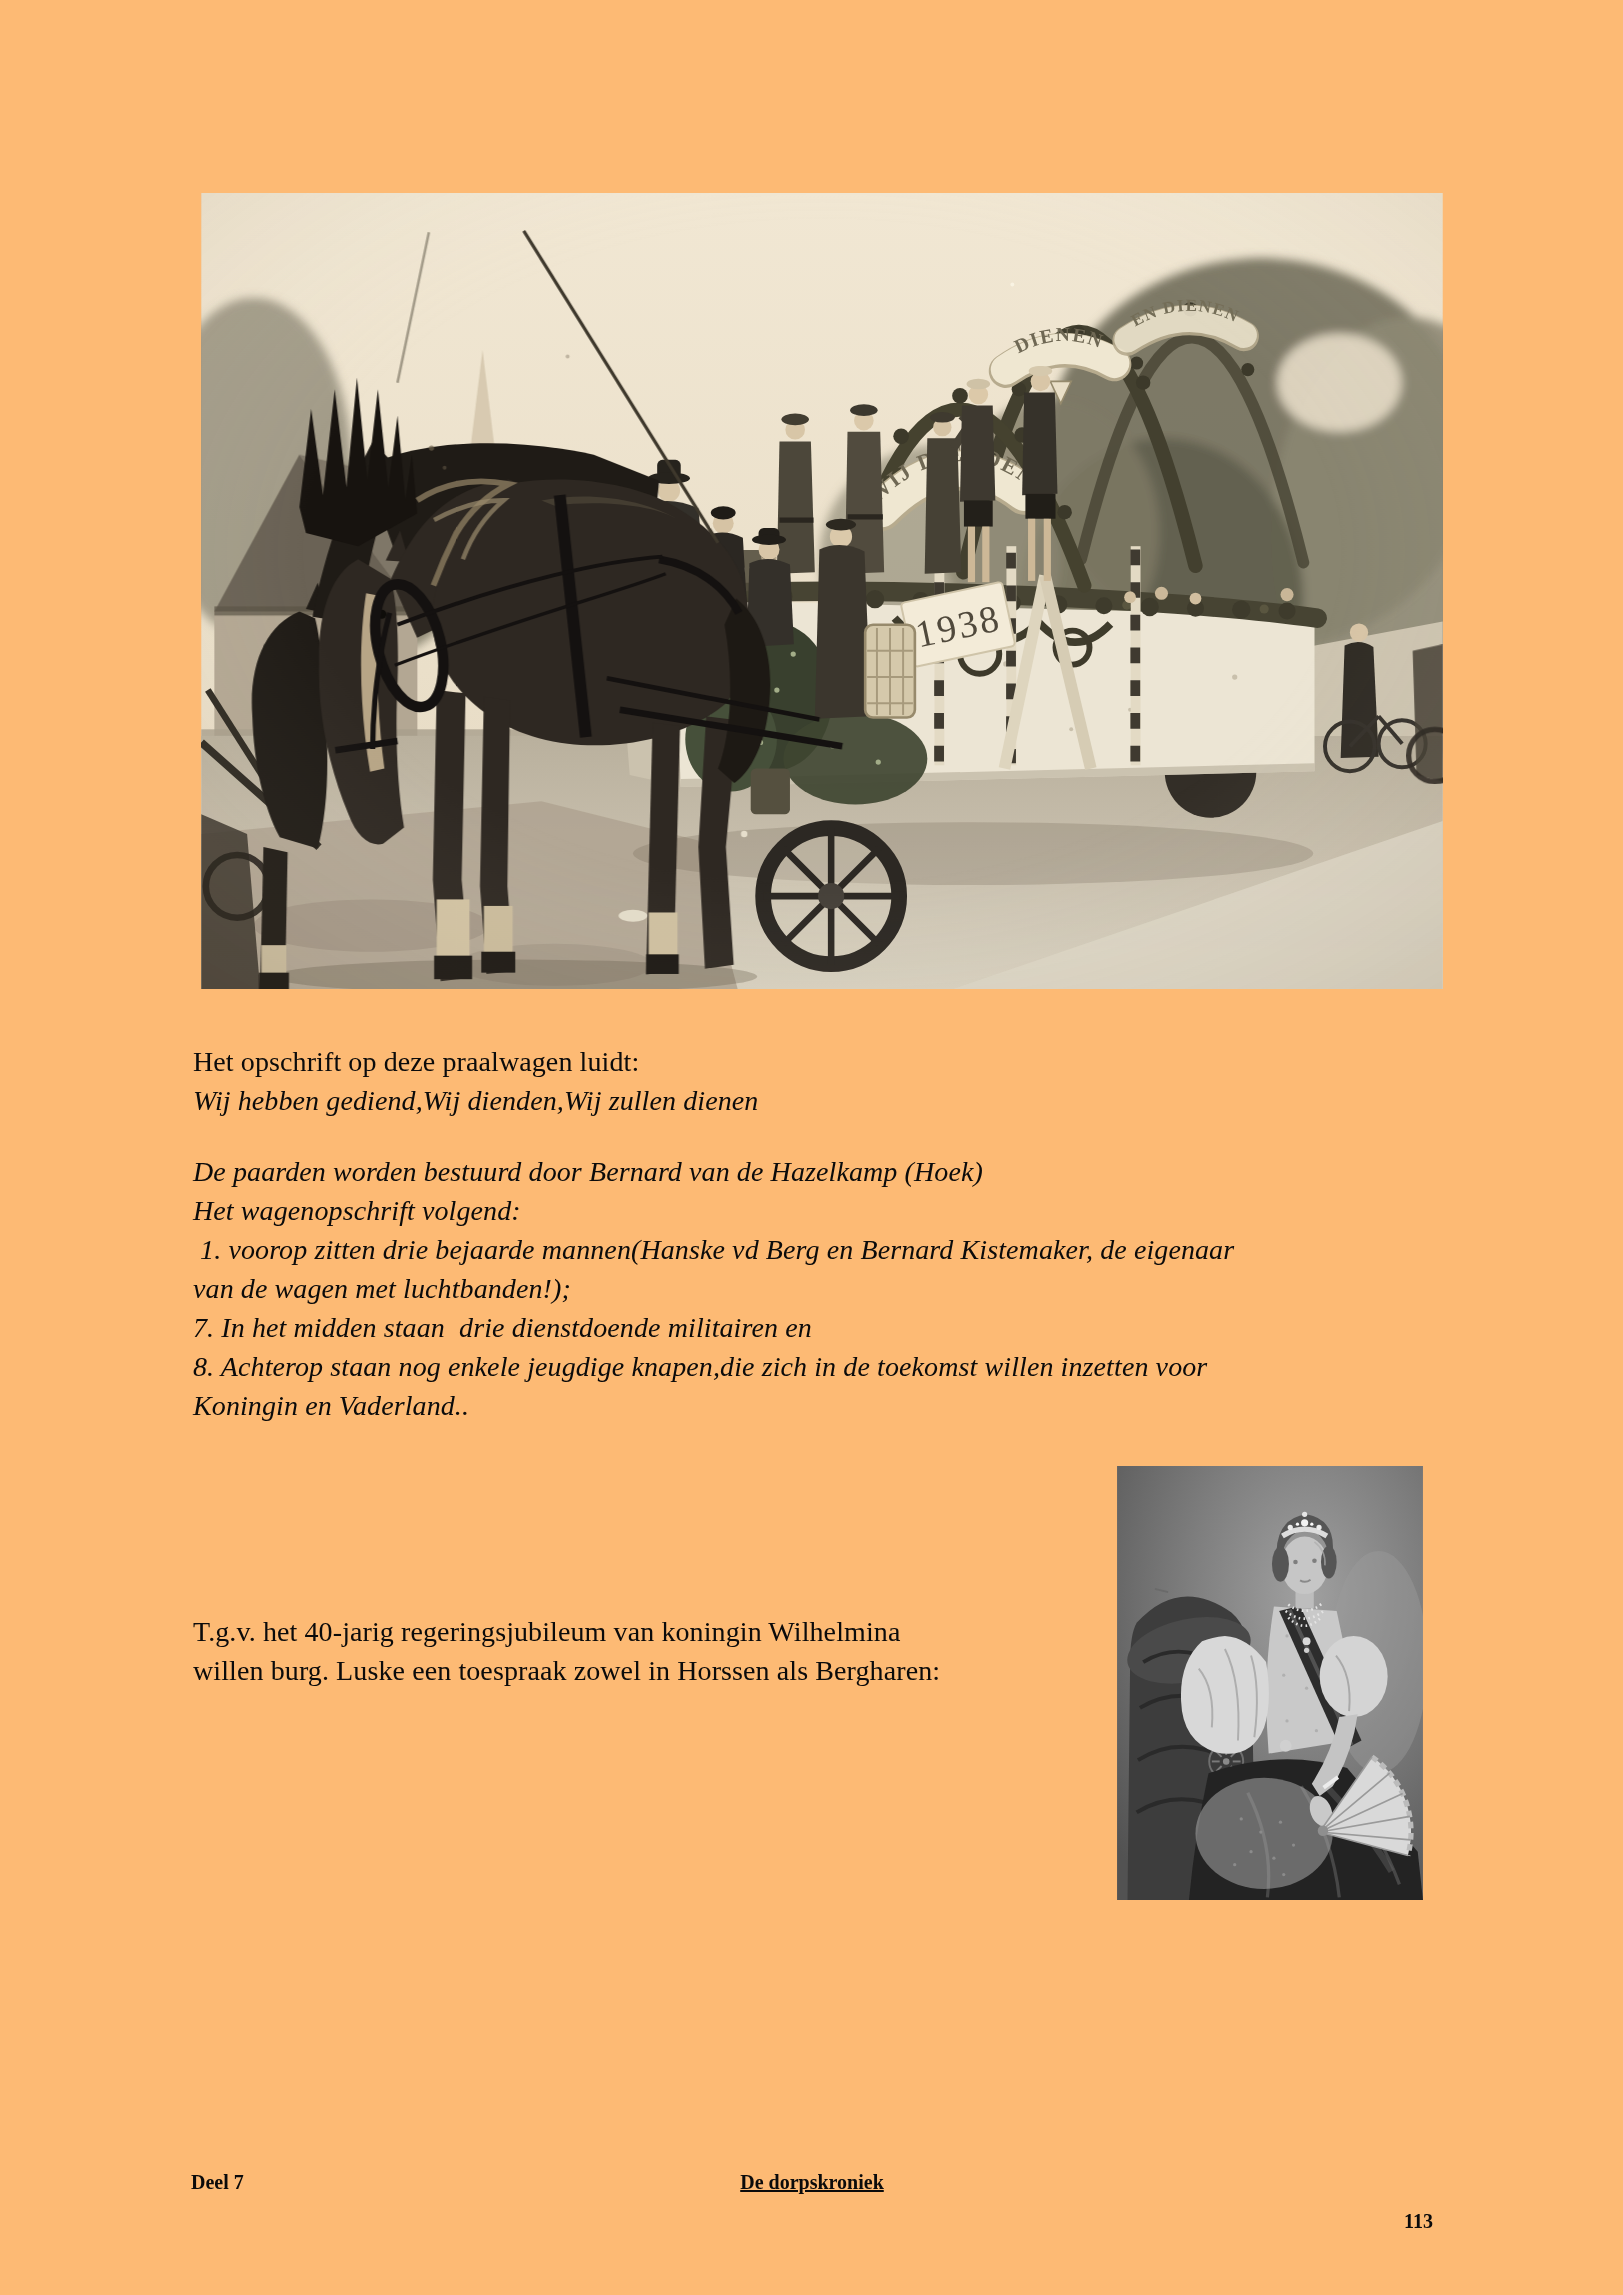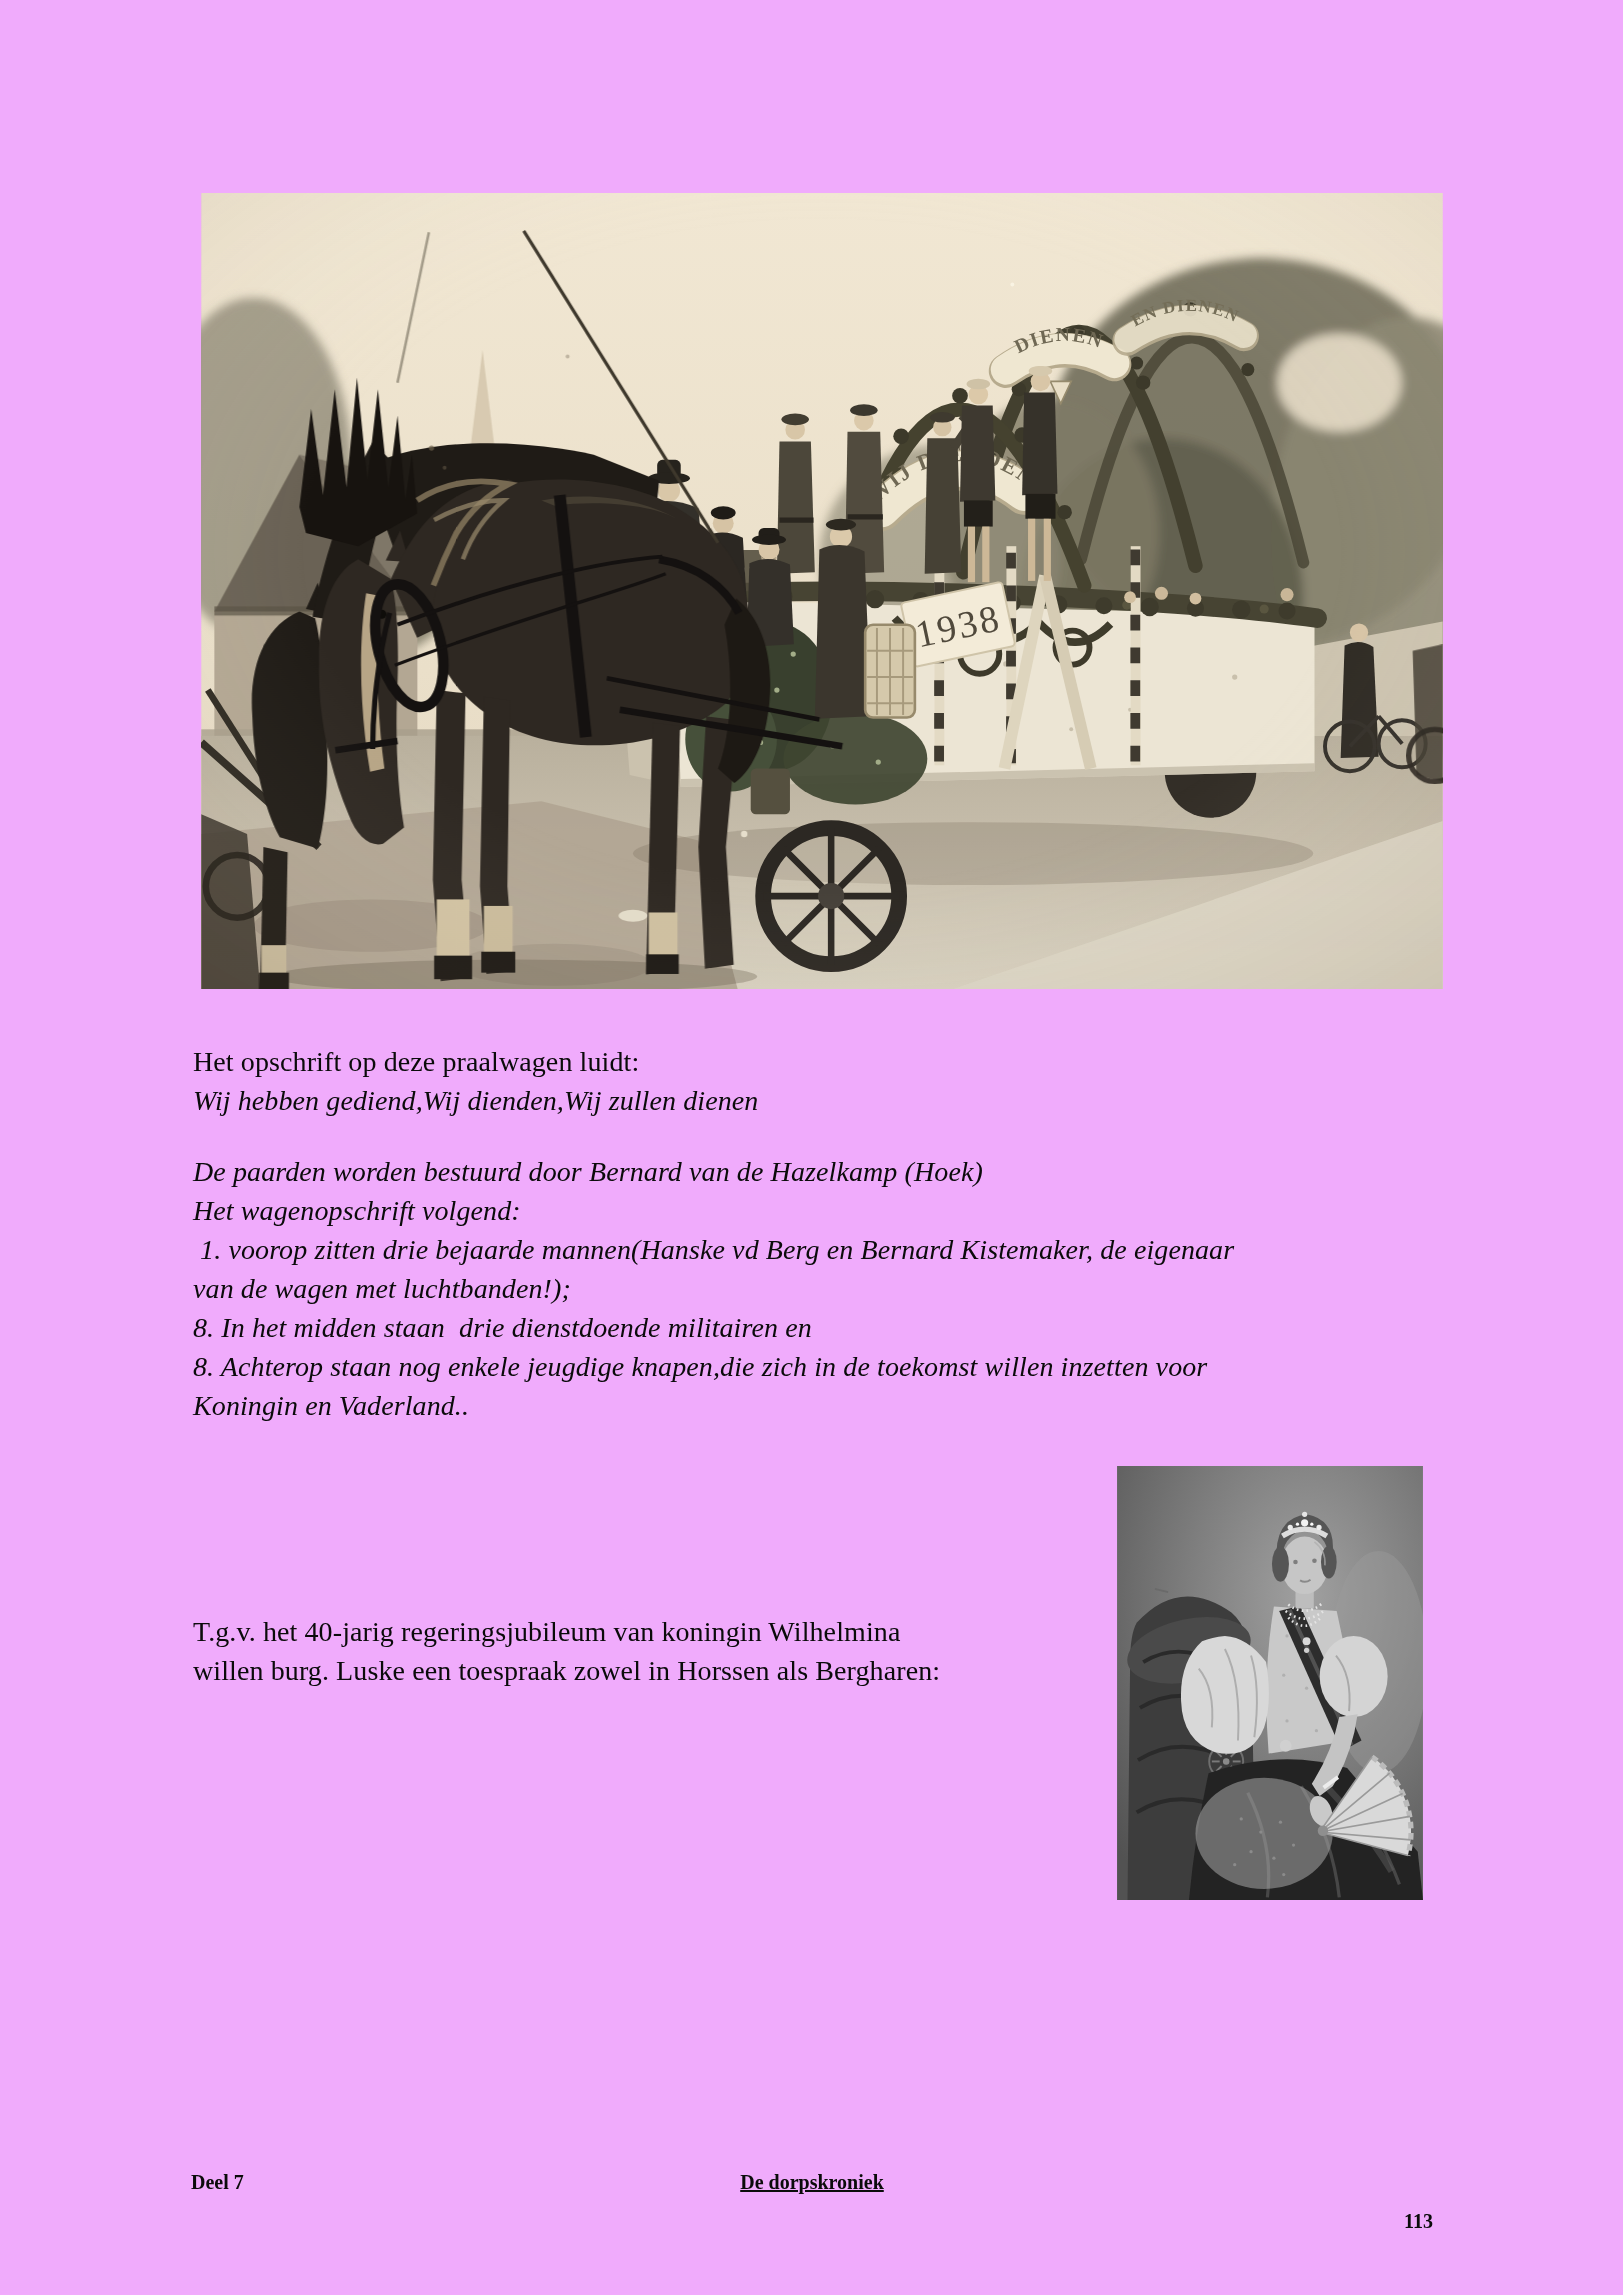--- a/index.html
+++ b/index.html
@@ -1,17 +1,17 @@
 <!DOCTYPE html>
 <html style="font-size:10.5px"><head>
 <meta charset="utf-8">
 <style>
   html,body { margin:0; padding:0; background:#ffffff; }
   .page {
-    position:relative; width:1623px; height:2295px; background:#f0abfc;
+    position:relative; width:1623px; height:2295px; background:#fdba74;
     overflow:hidden; font-family:"Liberation Serif", serif; color:#0b0b0b;
   }
   .photo-main { position:absolute; left:201px; top:193px; width:1242px; height:796px; }
   .photo-portrait { position:absolute; left:1117px; top:1466px; width:306px; height:434px; }
   .tblock { position:absolute; left:193px; width:1302px; font-size:28px; line-height:39px; letter-spacing:0.1px; }
   .tblock .line { white-space:pre-wrap; }
   .it { font-style:italic; }
   #body1 { top:1042px; }
   #body2 { top:1152px; }
   #body3 { top:1612px; }
@@ -396,21 +396,21 @@
   <div class="tblock" id="body1">
     <div class="line">Het opschrift op deze praalwagen luidt:</div>
     <div class="line it">Wij hebben gediend,Wij dienden,Wij zullen dienen</div>
   </div>
 
   <div class="tblock it" id="body2">
     <div class="line">De paarden worden bestuurd door Bernard van de Hazelkamp (Hoek)</div>
     <div class="line">Het wagenopschrift volgend:</div>
     <div class="line"> 1. voorop zitten drie bejaarde mannen(Hanske vd Berg en Bernard Kistemaker, de eigenaar</div>
     <div class="line">van de wagen met luchtbanden!);</div>
-    <div class="line">8. In het midden staan  drie dienstdoende militairen en</div>
+    <div class="line">7. In het midden staan  drie dienstdoende militairen en</div>
     <div class="line">8. Achterop staan nog enkele jeugdige knapen,die zich in de toekomst willen inzetten voor</div>
     <div class="line">Koningin en Vaderland..</div>
   </div>
 
   <div class="tblock" id="body3">
     <div class="line">T.g.v. het 40-jarig regeringsjubileum van koningin Wilhelmina</div>
     <div class="line">willen burg. Luske een toespraak zowel in Horssen als Bergharen:</div>
   </div>
 
   <svg class="photo-portrait" viewBox="0 0 468 664" xmlns="http://www.w3.org/2000/svg">

